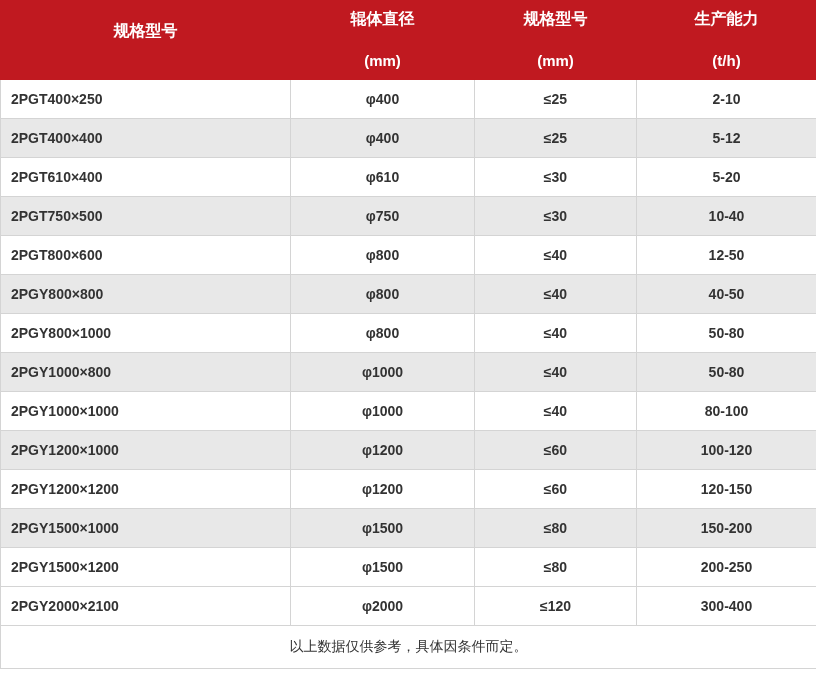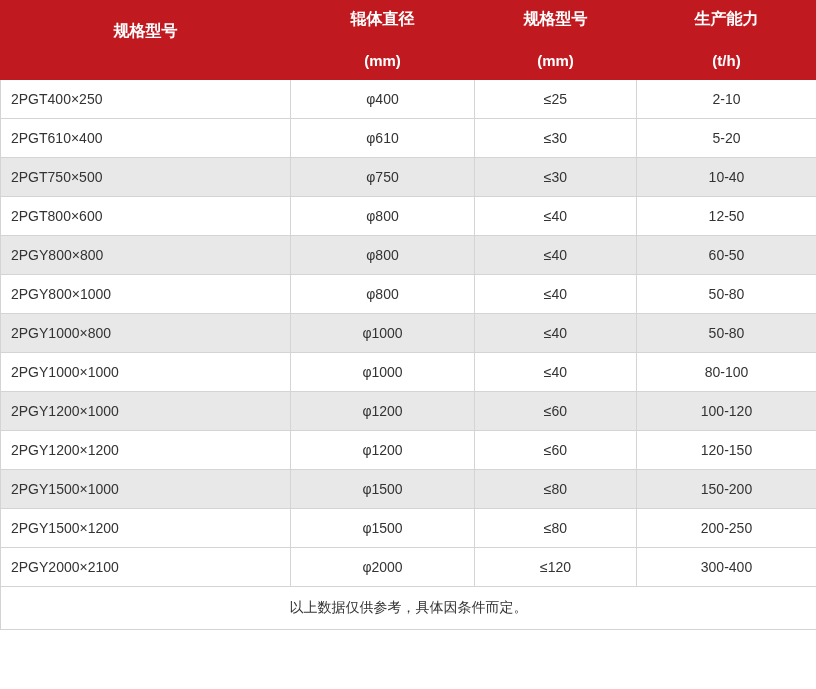--- a/index.html
+++ b/index.html
@@ -38,20 +38,21 @@
   }
   .spec-table thead th .unit {
     display: block;
     font-size: 15px;
     font-weight: bold;
     margin-top: 19px;
   }
   .spec-table tbody td {
     height: 38px;
     padding: 0 22px;
+    font-weight: bold;
   }
   .spec-table tbody tr.odd td {
     background: #ffffff;
   }
   .spec-table tbody tr.even td {
     background: #e8e8e8;
   }
   .spec-table td.model {
     text-align: left;
     padding-left: 10px;
@@ -98,20 +99,26 @@
       </th>
     </tr>
   </thead>
   <tbody>
     <tr class="odd">
       <td class="model">2PGT400×250</td>
       <td>φ400</td>
       <td>≤25</td>
       <td>2-10</td>
     </tr>
+    <tr class="even">
+      <td class="model">2PGT400×400</td>
+      <td>φ400</td>
+      <td>≤25</td>
+      <td>5-12</td>
+    </tr>
     <tr class="odd">
       <td class="model">2PGT610×400</td>
       <td>φ610</td>
       <td>≤30</td>
       <td>5-20</td>
     </tr>
     <tr class="even">
       <td class="model">2PGT750×500</td>
       <td>φ750</td>
       <td>≤30</td>
@@ -120,21 +127,21 @@
     <tr class="odd">
       <td class="model">2PGT800×600</td>
       <td>φ800</td>
       <td>≤40</td>
       <td>12-50</td>
     </tr>
     <tr class="even">
       <td class="model">2PGY800×800</td>
       <td>φ800</td>
       <td>≤40</td>
-      <td>60-50</td>
+      <td>40-50</td>
     </tr>
     <tr class="odd">
       <td class="model">2PGY800×1000</td>
       <td>φ800</td>
       <td>≤40</td>
       <td>50-80</td>
     </tr>
     <tr class="even">
       <td class="model">2PGY1000×800</td>
       <td>φ1000</td>

